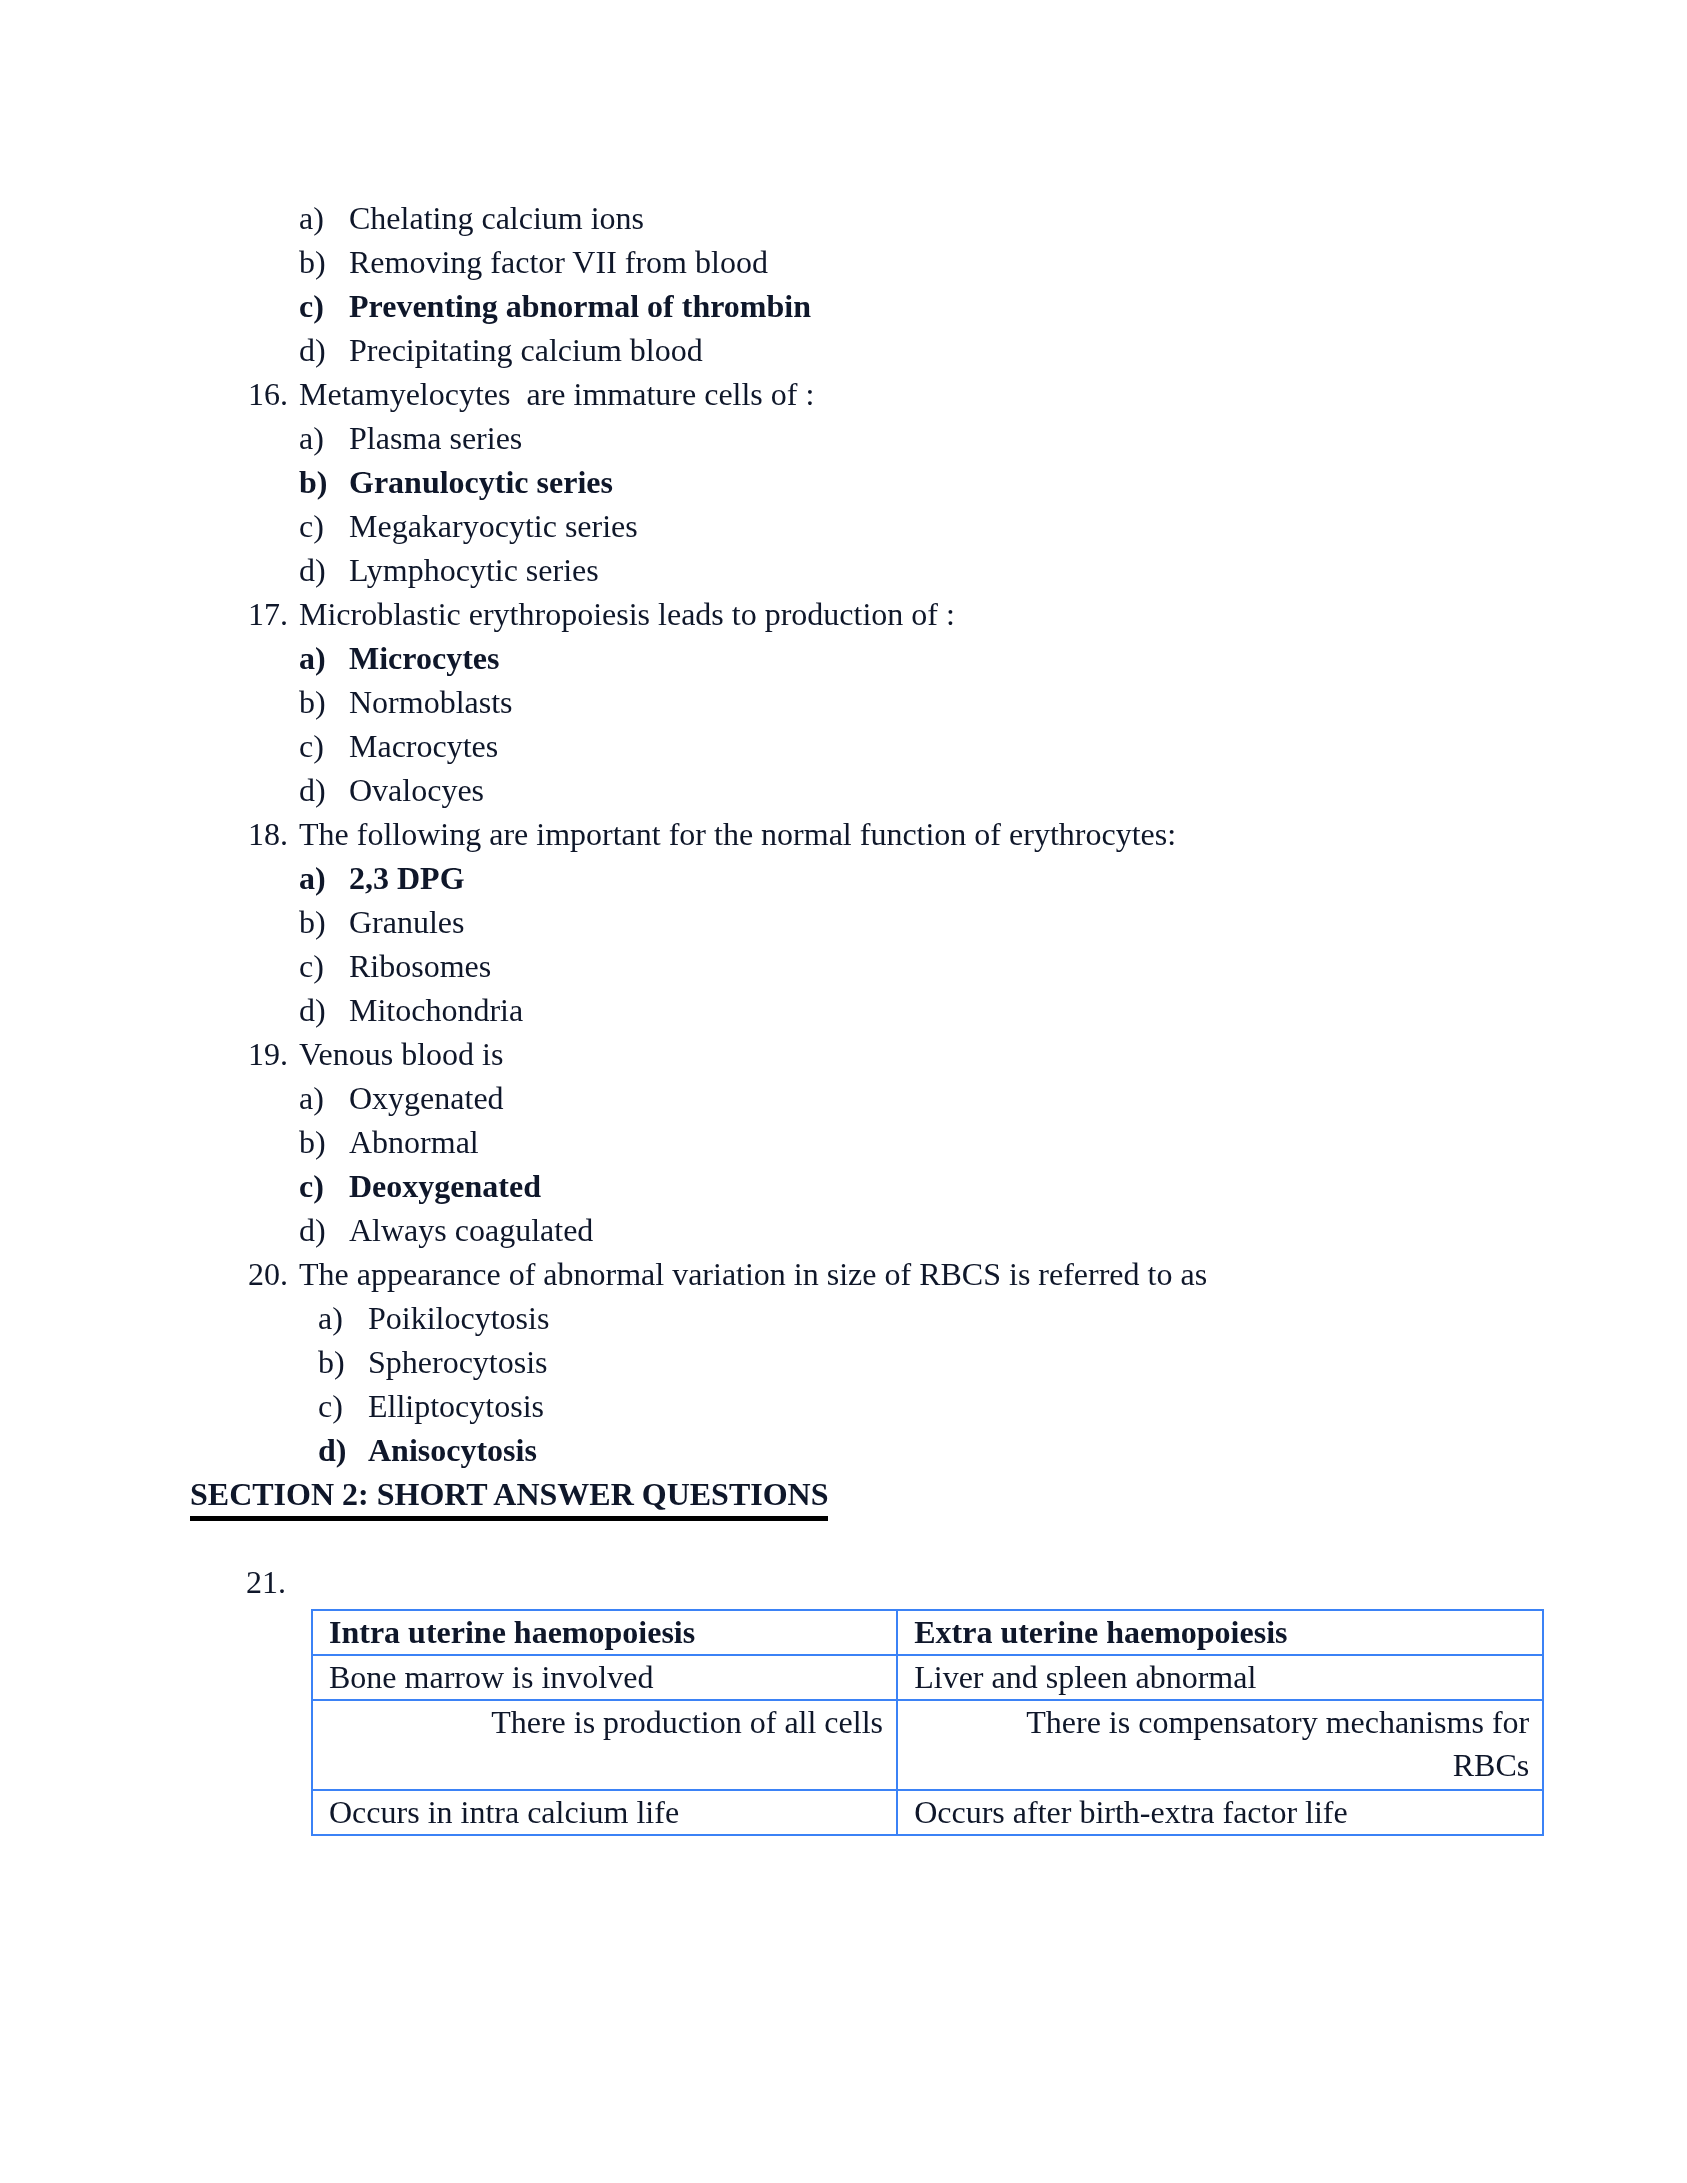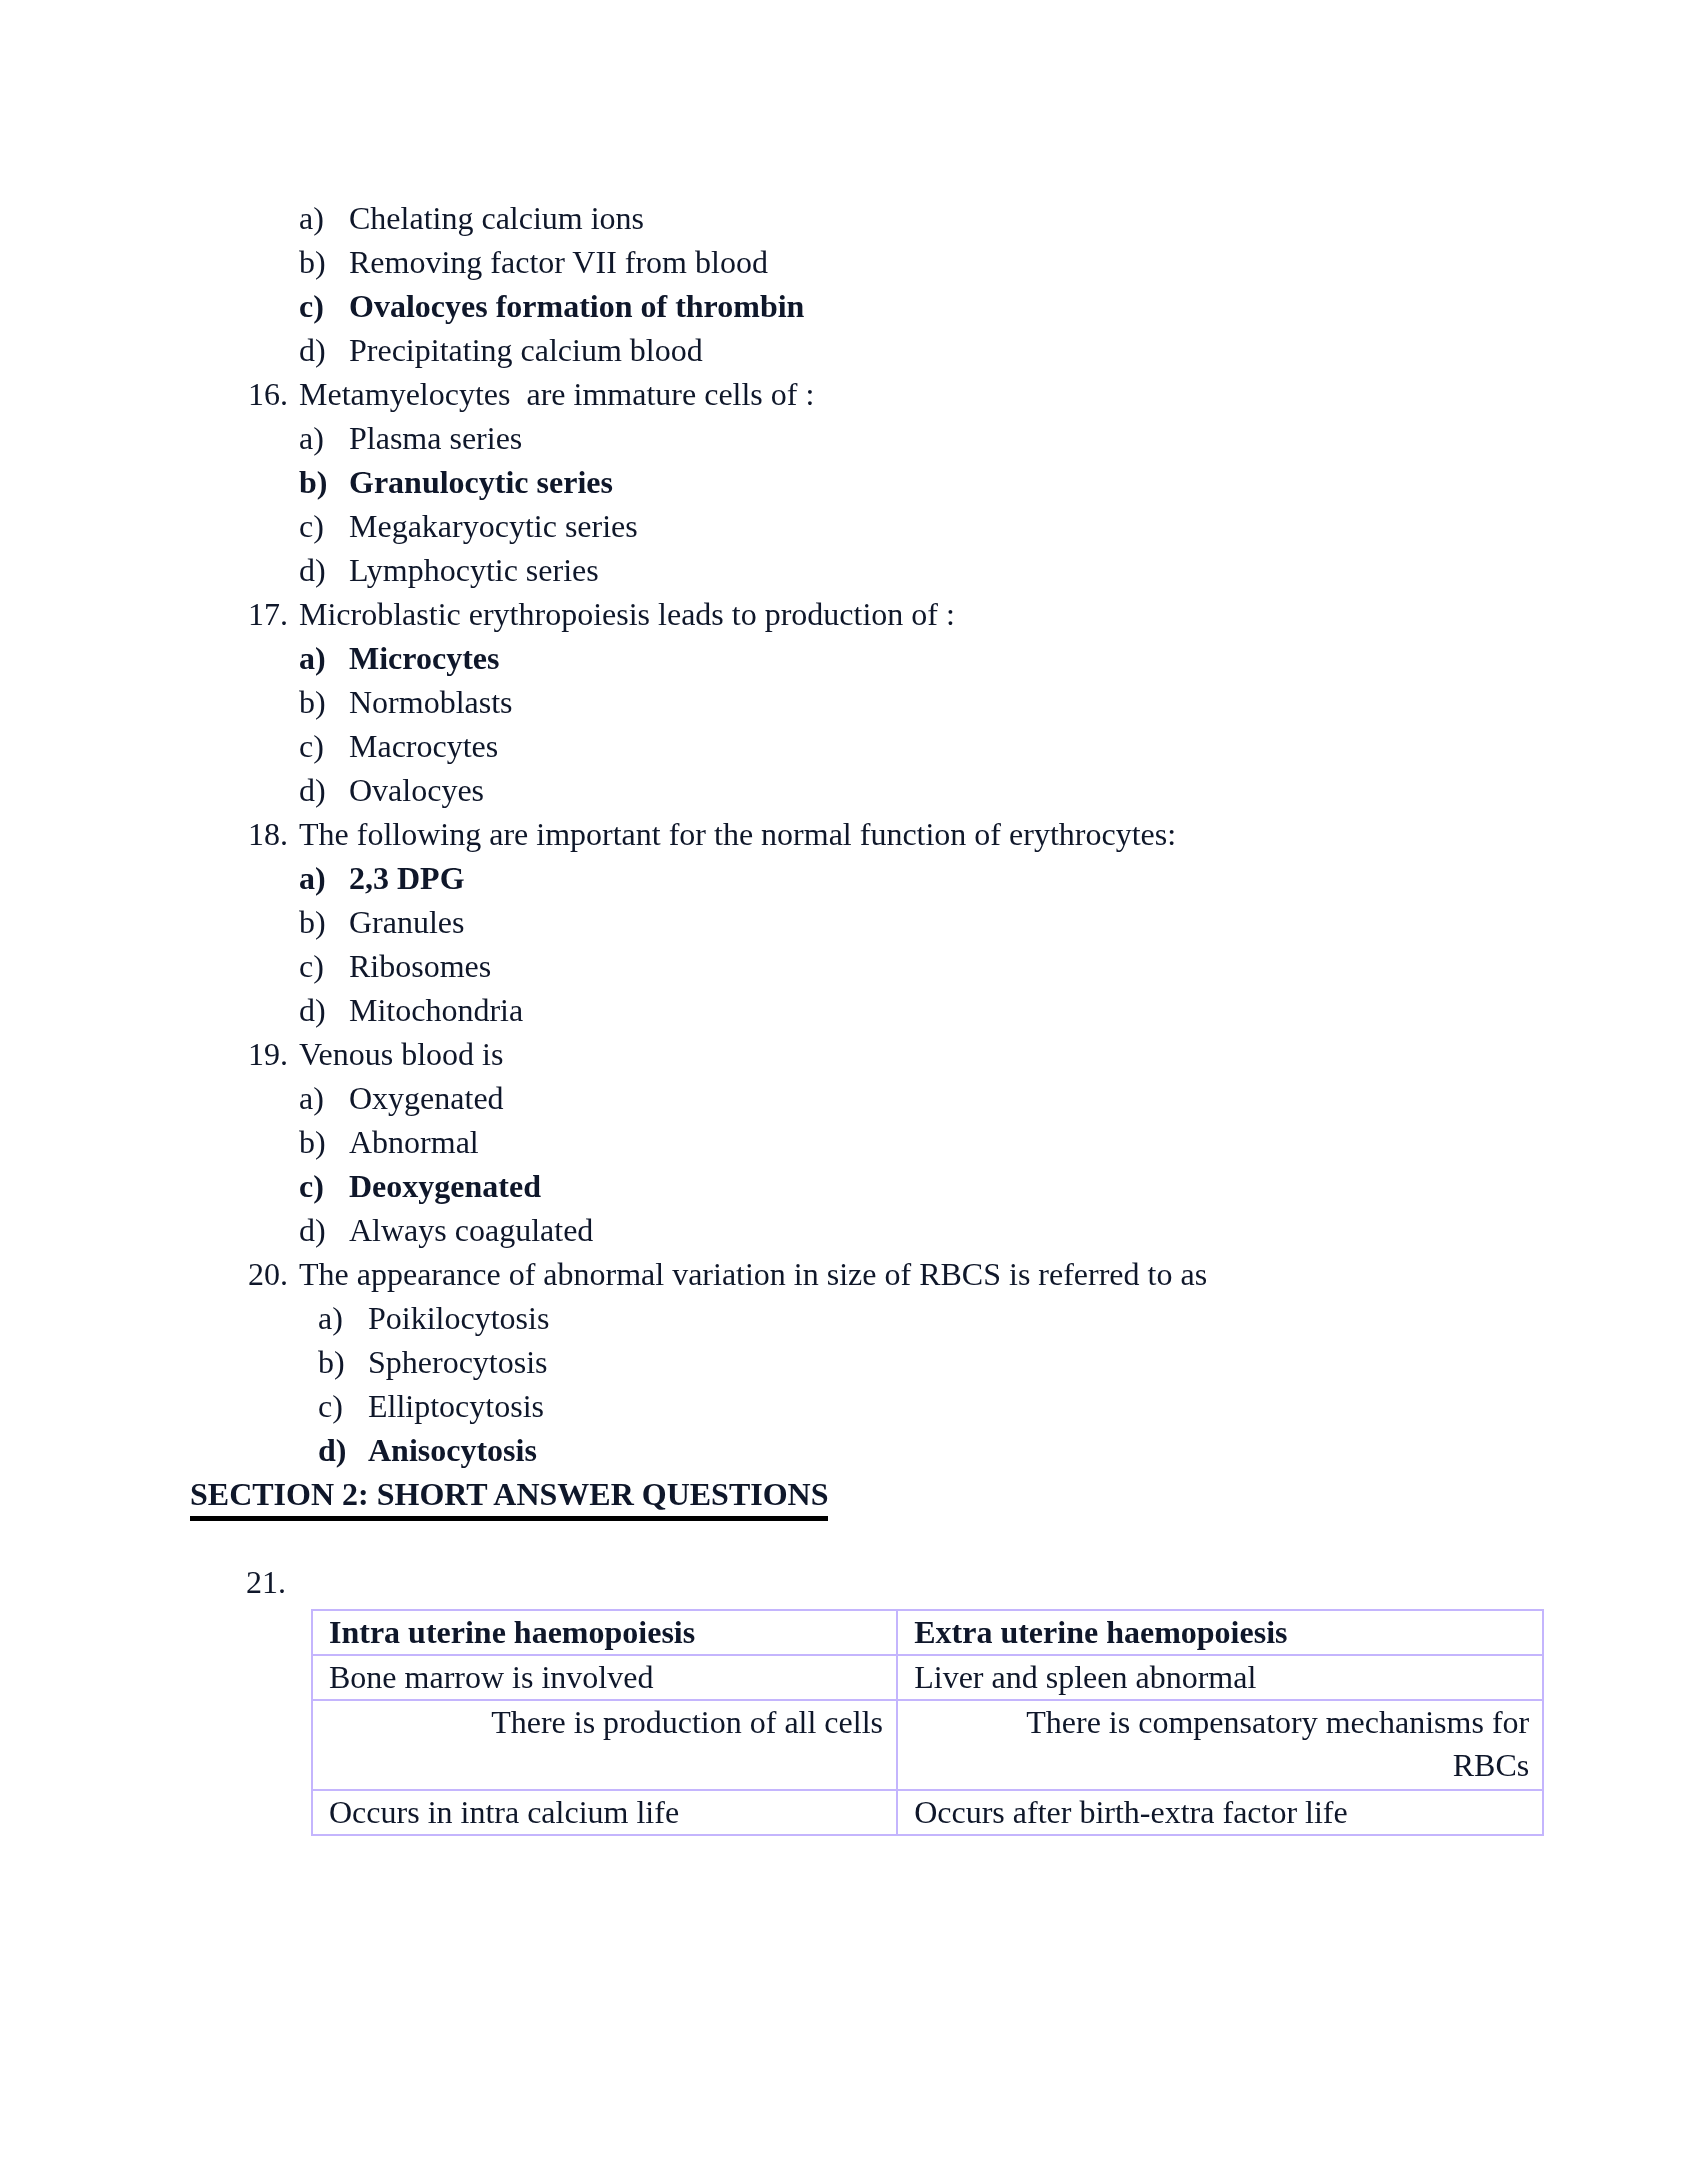--- a/index.html
+++ b/index.html
@@ -29,21 +29,21 @@
     border-bottom:5.3px solid #000;
   }
   table.cmp{
     border-collapse:collapse;
     table-layout:fixed;
     width:1169px;
     margin:5.3px 0 0 311px;
     font-size:32px;
   }
   table.cmp td{
-    border:2px solid #c4b5fd;
+    border:2px solid #3b82f6;
     vertical-align:top;
     padding:0 13.2px 0 16px;
     line-height:43px;
     white-space:pre-wrap;
   }
   td.c1{width:554px;}
   td.c2{width:615px;}
   tr.h td{font-weight:bold;height:42px;}
   tr.r1 td{height:42px;}
   tr.r2 td{height:88px;text-align:right;}
@@ -51,21 +51,21 @@
   tr.r4 td{height:42px;}
 </style>
 </head>
 <body>
 
 <div class="page">
   <div class="content">
 
     <div class="line opt"><span class="letter">a)</span><span>Chelating calcium ions</span></div>
     <div class="line opt"><span class="letter">b)</span><span>Removing factor VII from blood</span></div>
-    <div class="line opt b"><span class="letter">c)</span><span>Ovalocyes formation of thrombin</span></div>
+    <div class="line opt b"><span class="letter">c)</span><span>Preventing abnormal of thrombin</span></div>
     <div class="line opt"><span class="letter">d)</span><span>Precipitating calcium blood</span></div>
 
     <div class="line stem"><span class="qnum">16.</span><span>Metamyelocytes  are immature cells of :</span></div>
     <div class="line opt"><span class="letter">a)</span><span>Plasma series</span></div>
     <div class="line opt b"><span class="letter">b)</span><span>Granulocytic series</span></div>
     <div class="line opt"><span class="letter">c)</span><span>Megakaryocytic series</span></div>
     <div class="line opt"><span class="letter">d)</span><span>Lymphocytic series</span></div>
 
     <div class="line stem"><span class="qnum">17.</span><span>Microblastic erythropoiesis leads to production of :</span></div>
     <div class="line opt b"><span class="letter">a)</span><span>Microcytes</span></div>

